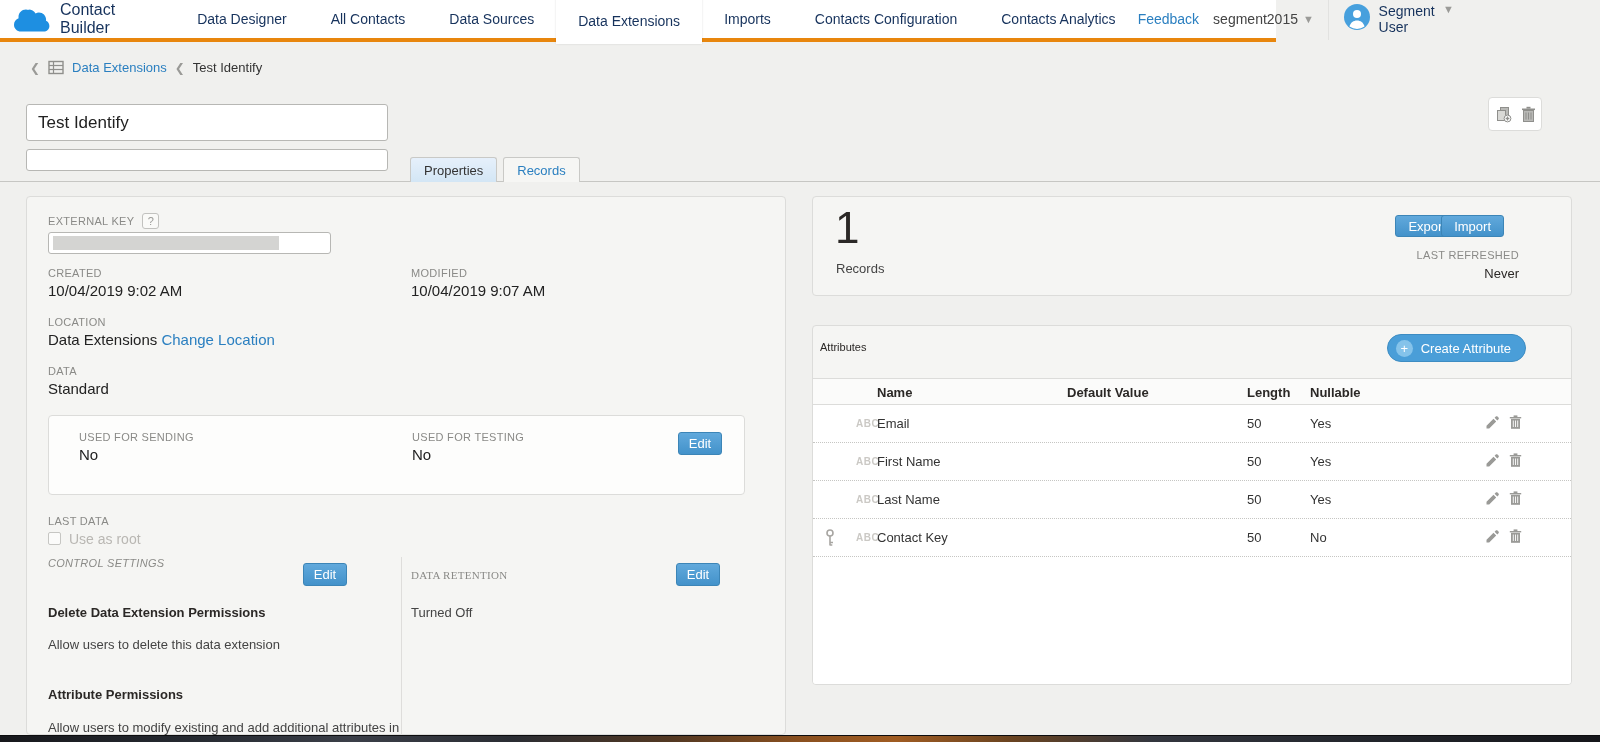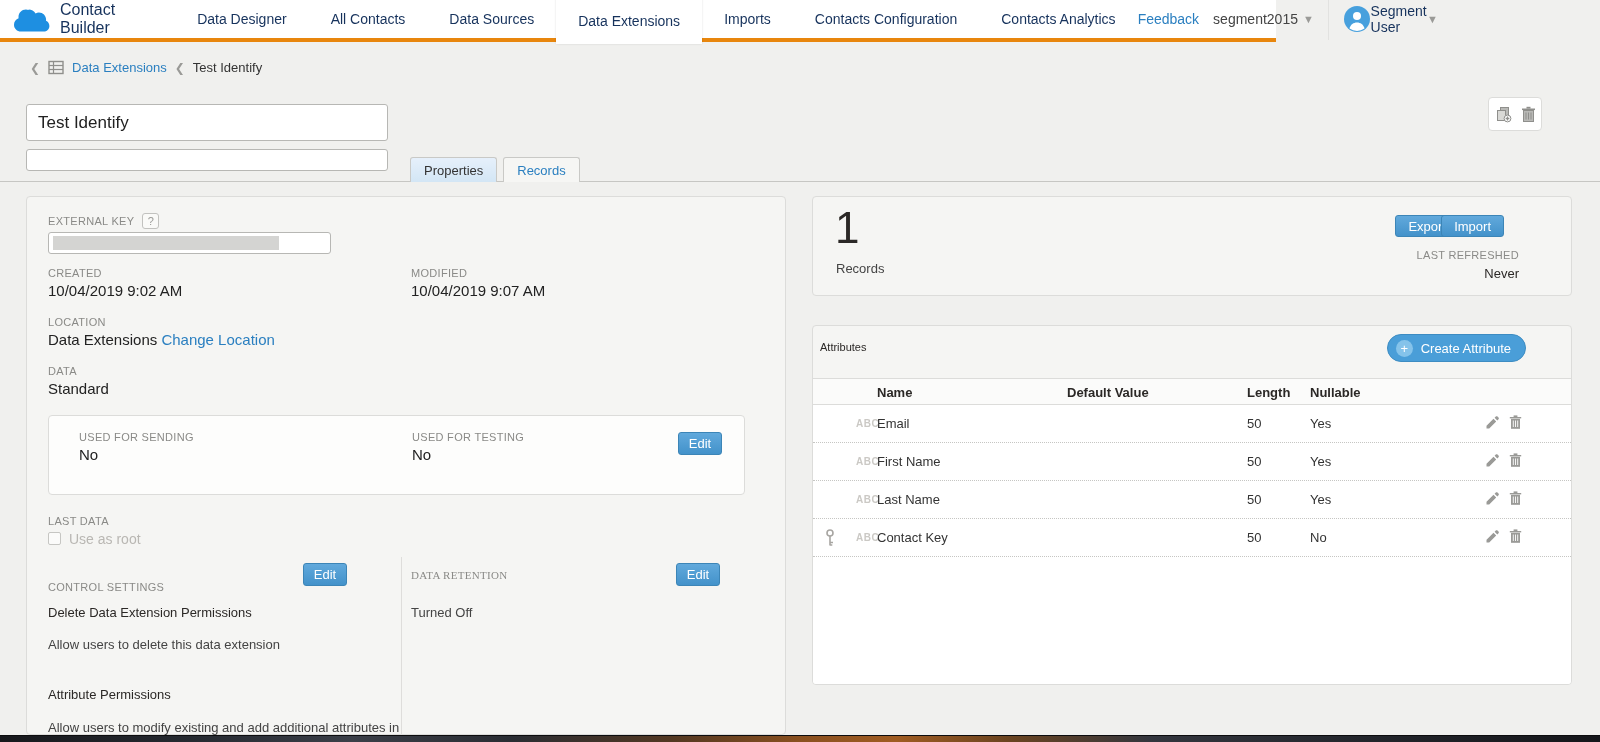--- a/index.html
+++ b/index.html
@@ -27,21 +27,21 @@
     background:#fff; border-top:4px solid #8a2e00;
     height:50px; margin-top:0; align-self:flex-start;
     position:relative; z-index:6; box-shadow:0 0 2px rgba(0,0,0,.12);
   }
   .nav-right { margin-left:auto; display:flex; align-items:center; gap:14px; margin-right:16px; height:42px; }
   .link-blue { color:#2a7fc0; cursor:pointer; }
   .nav-feedback { font-size:14px; }
   .nav-account { font-size:14px; color:#444; display:flex; align-items:center; gap:5px; cursor:pointer; }
   .caret { font-size:11px; color:#9a9a97; }
   .nav-divider { width:1px; height:42px; background:#e2e2e0; }
-  .user-chip { display:flex; align-items:center; cursor:pointer; }
+  .user-chip { display:flex; align-items:flex-start; gap:8px; cursor:pointer; }
   .user-chip .uname { font-size:14px; color:#16325c; }
   
   .breadcrumb { position:absolute; top:60px; left:30px; display:flex; align-items:center; gap:8px; font-size:13px; }
   .bc-chevron { color:#9a9a97; font-size:12px; }
   
   .title-input {
     position:absolute; left:26px; top:104px; width:362px; height:37px;
     border:1px solid #b7b7b4; border-radius:3px; background:#fff;
     font-size:17px; color:#222; padding:0 11px; font-family:"Liberation Sans",sans-serif;
   }
@@ -88,21 +88,21 @@
   }
   .btn {
     display:inline-flex; align-items:center; justify-content:center;
     background:linear-gradient(#61a9dc,#4392ca); border:1px solid #3c85b7;
     color:#fff; border-radius:3px; font-size:13px; cursor:pointer;
   }
   .btn-edit { width:44px; height:23px; }
   .chk { position:absolute; left:21px; top:335px; width:13px; height:13px; border:1px solid #c6c6c3; border-radius:2px; background:#fbfbfa; cursor:pointer; }
   .muted { color:#b9b7b3; font-size:14px; }
   .v-divider { position:absolute; left:374px; top:360px; width:1px; height:178px; background:#dedddb; }
-  .bold13 { font-size:13px; font-weight:normal; color:#2b2826; }
+  .bold13 { font-size:13px; font-weight:bold; color:#2b2826; }
   .txt13 { font-size:13px; color:#444; }
   
   .big-count { position:absolute; left:22px; top:6px; font-size:44px; color:#2b2826; }
   .btn-sm { height:22px; padding:0 12px; position:absolute; top:18px; }
   
   .attr-title { position:absolute; left:7px; top:15px; font-size:11px; color:#2b2826; }
   .pill {
     position:absolute; right:45px; top:8px; height:28px; padding:0 14px 0 8px;
     background:#4a9ed8; border:1px solid #3d8cc2; border-radius:15px;
     display:flex; align-items:center; gap:8px; color:#fff; font-size:13px; cursor:pointer;
@@ -273,21 +273,21 @@
       <div class="lbl">USED FOR TESTING</div>
       <div class="val">No</div>
     </div>
     <div class="btn btn-edit abs" style="right:22px; top:16px;">Edit</div>
   </div>
 
   <div class="lbl abs" style="left:21px; top:318px;">LAST DATA</div>
   <div class="chk"></div>
   <div class="muted abs" style="left:42px; top:334px;">Use as root</div>
 
-  <div class="lbl abs" style="left:21px; top:384px;">CONTROL SETTINGS</div>
+  <div class="lbl abs" style="left:21px; top:360px;font-style:italic;">CONTROL SETTINGS</div>
   <div class="btn btn-edit abs" style="left:276px; top:366px;">Edit</div>
 
   <div class="v-divider"></div>
 
   <div class="lbl abs" style="left:384px; top:372px;font-family:Liberation Serif, serif;">DATA RETENTION</div>
   <div class="btn btn-edit abs" style="left:649px; top:366px;">Edit</div>
 
   <div class="bold13 abs" style="left:21px; top:408px;">Delete Data Extension Permissions</div>
   <div class="txt13 abs" style="left:21px; top:440px;">Allow users to delete this data extension</div>
   <div class="bold13 abs" style="left:21px; top:490px;">Attribute Permissions</div>

